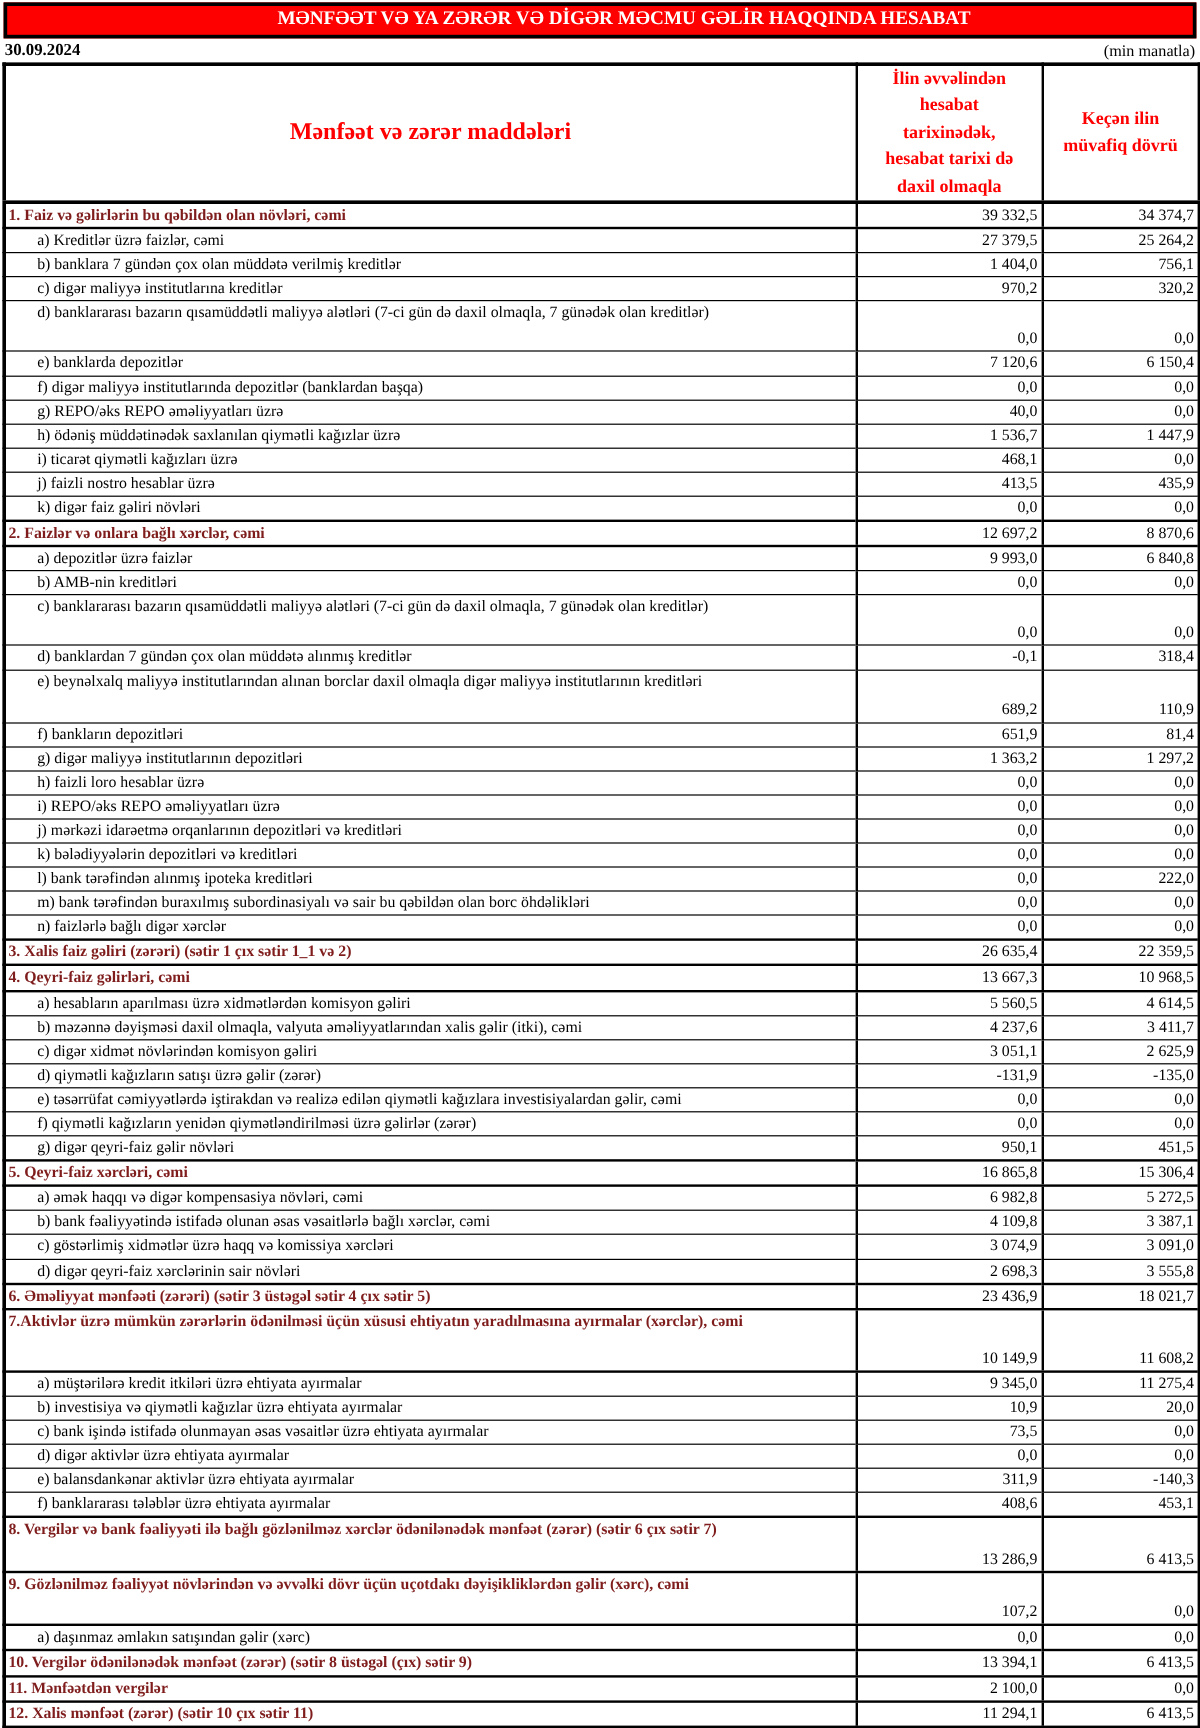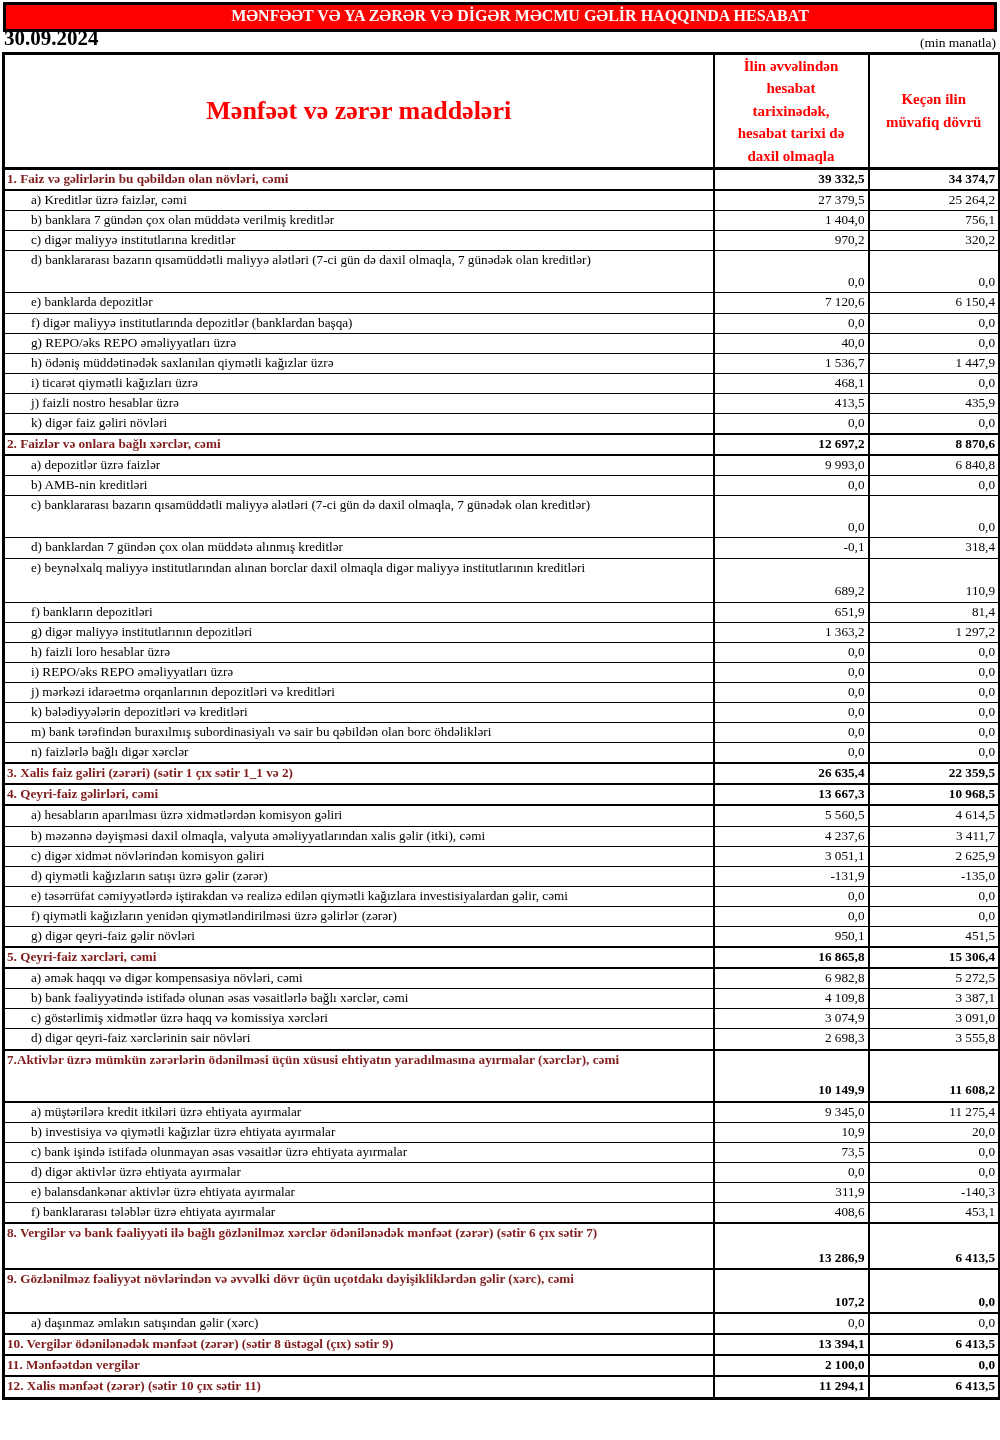--- a/index.html
+++ b/index.html
@@ -24,21 +24,21 @@
     white-space: nowrap;
     padding-left: 40px;
   }
   .meta-row {
     display: flex;
     justify-content: space-between;
     align-items: flex-end;
     padding: 1px 4px 1px 4px;
     height: 20px;
   }
-  .date-label { font-weight: bold; font-size: 21px; }
+  .date-label { font-weight: bold; font-size: 14px; }
   .unit-label { font-size: 13.5px; }
   table.report {
     width: 996px;
     margin: 0 2px;
     border-collapse: collapse;
     table-layout: fixed;
     border: 3px solid #000000;
   }
   col.col-items { width: 710px; }
   col.col-cur   { width: 155px; }
@@ -46,21 +46,21 @@
   thead th {
     border: 2px solid #000000;
     border-bottom: 3px solid #000000;
     color: #ff0000;
     font-weight: bold;
     vertical-align: middle;
     text-align: center;
     height: 108px;
     background: #ffffff;
   }
-  th.items-header { font-size: 26px; }
+  th.items-header { font-size: 20px; }
   th.num-header { font-size: 15px; line-height: 1.5; padding: 0 12px; }
   tbody tr { height: 19px; }
   tbody td {
     border: 1px solid #000000;
     font-size: 13.2px;
     line-height: 1.22;
   }
   td.label {
     padding: 1px 3px 1px 26px;
     vertical-align: top;
@@ -69,21 +69,21 @@
   td.num {
     text-align: right;
     vertical-align: bottom;
     padding: 1px 3px 2px 2px;
     white-space: nowrap;
     border-left: 2px solid #000000;
     color: #000000;
   }
   tr.section td { border-top: 2px solid #000000; border-bottom: 2px solid #000000; }
   tr.section td.label { color: #7f1d1d; font-weight: bold; padding-left: 2px; }
-  tr.section td.num { font-weight: bold; }
+  tr.section td.num { font-weight: normal; }
 </style>
 </head>
 <body>
 
 <div class="banner">
   <div class="banner-title">MƏNFƏƏT VƏ YA ZƏRƏR VƏ DİGƏR MƏCMU GƏLİR HAQQINDA HESABAT</div>
 </div>
 
 <div class="meta-row">
   <span class="date-label">30.09.2024</span>
@@ -218,20 +218,25 @@
     <td class="label">j) mərkəzi idarəetmə orqanlarının depozitləri və kreditləri</td>
     <td class="num">0,0</td>
     <td class="num">0,0</td>
   </tr>
       <tr>
     <td class="label">k) bələdiyyələrin depozitləri və kreditləri</td>
     <td class="num">0,0</td>
     <td class="num">0,0</td>
   </tr>
       <tr>
+    <td class="label">l) bank tərəfindən alınmış ipoteka kreditləri</td>
+    <td class="num">0,0</td>
+    <td class="num">222,0</td>
+  </tr>
+      <tr>
     <td class="label">m) bank tərəfindən buraxılmış subordinasiyalı və sair bu qəbildən olan borc öhdəlikləri</td>
     <td class="num">0,0</td>
     <td class="num">0,0</td>
   </tr>
       <tr>
     <td class="label">n) faizlərlə bağlı digər xərclər</td>
     <td class="num">0,0</td>
     <td class="num">0,0</td>
   </tr>
       <tr class="section">
@@ -296,20 +301,25 @@
   </tr>
       <tr>
     <td class="label">c) göstərlimiş xidmətlər üzrə haqq və komissiya xərcləri</td>
     <td class="num">3 074,9</td>
     <td class="num">3 091,0</td>
   </tr>
       <tr>
     <td class="label">d) digər qeyri-faiz xərclərinin sair növləri</td>
     <td class="num">2 698,3</td>
     <td class="num">3 555,8</td>
+  </tr>
+      <tr class="section">
+    <td class="label">6. Əməliyyat mənfəəti (zərəri) (sətir 3 üstəgəl sətir 4 çıx sətir 5)</td>
+    <td class="num">23 436,9</td>
+    <td class="num">18 021,7</td>
   </tr>
       <tr class="section" style="height: 52px;">
     <td class="label">7.Aktivlər üzrə mümkün zərərlərin ödənilməsi üçün xüsusi ehtiyatın yaradılmasına ayırmalar (xərclər), cəmi</td>
     <td class="num">10 149,9</td>
     <td class="num">11 608,2</td>
   </tr>
       <tr>
     <td class="label">a) müştərilərə kredit itkiləri üzrə ehtiyata ayırmalar</td>
     <td class="num">9 345,0</td>
     <td class="num">11 275,4</td>

